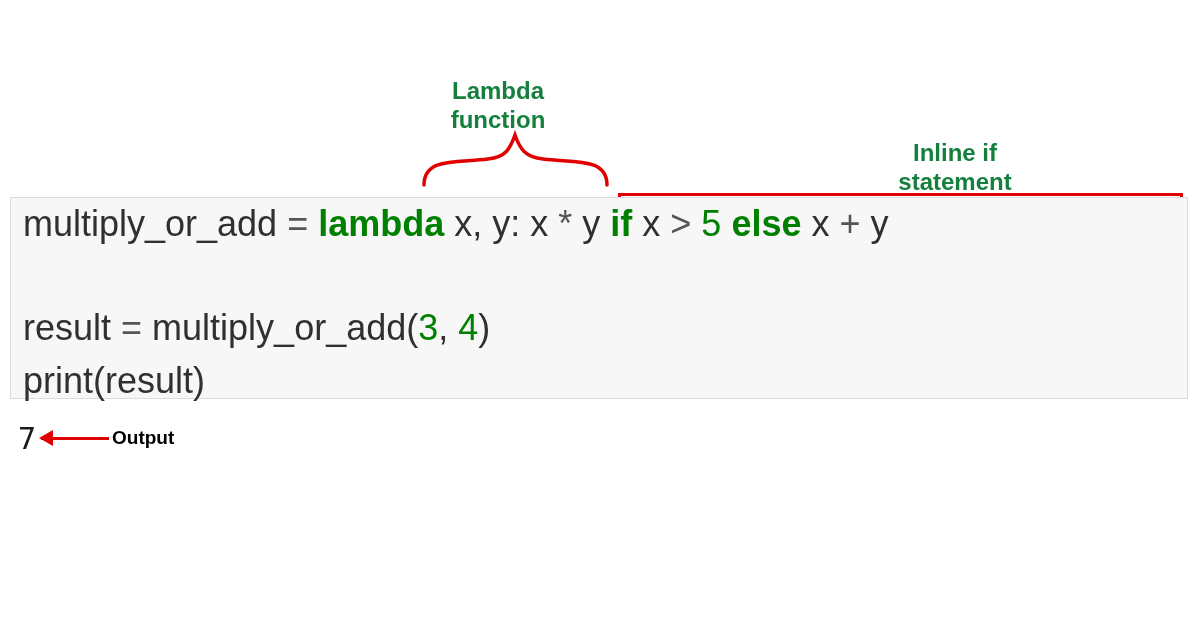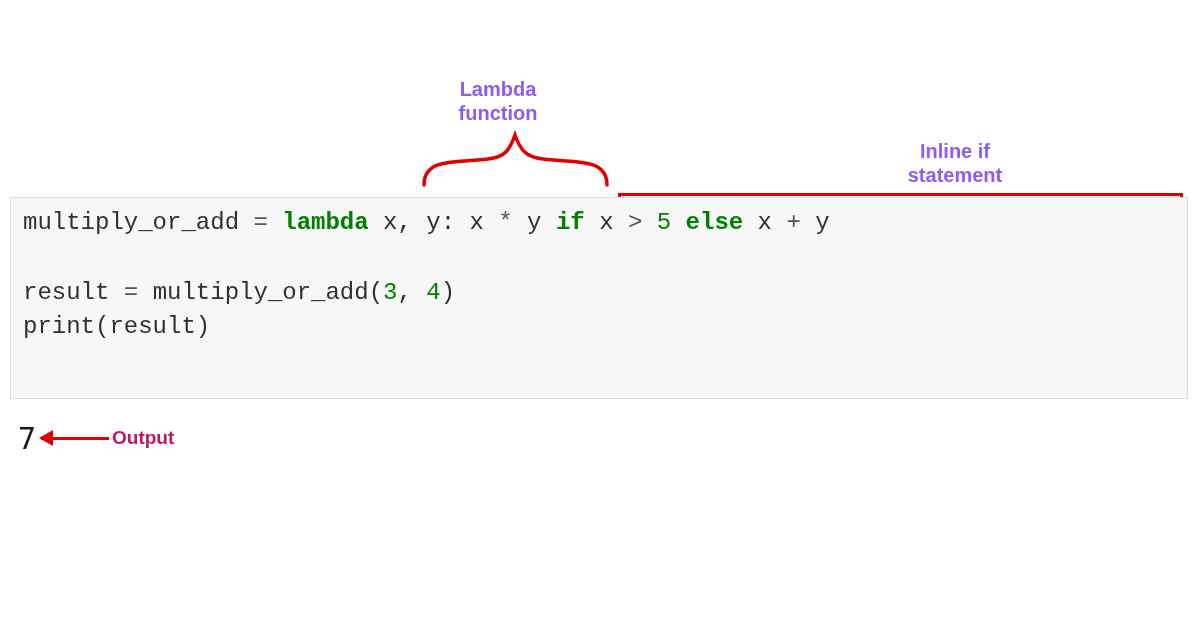--- a/index.html
+++ b/index.html
@@ -6,23 +6,23 @@
     body {
       width: 1200px;
       height: 630px;
       background: #ffffff;
       font-family: Arial, Helvetica, sans-serif;
       position: relative;
       overflow: hidden;
     }
     .annotation {
       position: absolute;
-      color: #8b5cf6;
+      color: #15803d;
       font-weight: 700;
-      font-size: 20px;
+      font-size: 24px;
       text-align: center;
       line-height: 1.2;
     }
     .lambda-label { left: 438px; top: 77px; width: 120px; }
     .inline-label  { left: 885px; top: 139px; width: 140px; }
     .brace {
       position: absolute;
       left: 418px;
       top: 127px;
       width: 195px;
@@ -40,25 +40,25 @@
       border-right: 3px solid #e10000;
     }
     .code-block {
       position: absolute;
       left: 10px;
       top: 197px;
       width: 1178px;
       height: 202px;
       background: #f7f7f7;
       border: 1px solid #dcdcdc;
-      font-family: Liberation Mono, monospace;
-      font-size: 24px;
+      font-family: Liberation Sans, sans-serif;
+      font-size: 36px;
       line-height: 1.45;
       color: #303030;
-      padding: 8px 12px;
+      padding: 0 12px;
       white-space: pre;
     }
     .kw { color: #008000; font-weight: 700; }
     .op { color: #555555; }
     .num { color: #008000; }
     .output {
       position: absolute;
       left: 18px;
       top: 421px;
       font-family: "DejaVu Sans Mono","Menlo","Consolas",monospace;
@@ -81,21 +81,21 @@
       top: -7px;
       width: 0; height: 0;
       border-top: 8px solid transparent;
       border-bottom: 8px solid transparent;
       border-right: 14px solid #e10000;
     }
     .output-label {
       position: absolute;
       left: 112px;
       top: 427px;
-      color: #be185d;
+      color: #000000;
       font-weight: 700;
       font-size: 19px;
     }
   </style>
 </head>
 <body>
 
 <div class="annotation lambda-label">Lambda function</div>
 
 <div class="brace">

